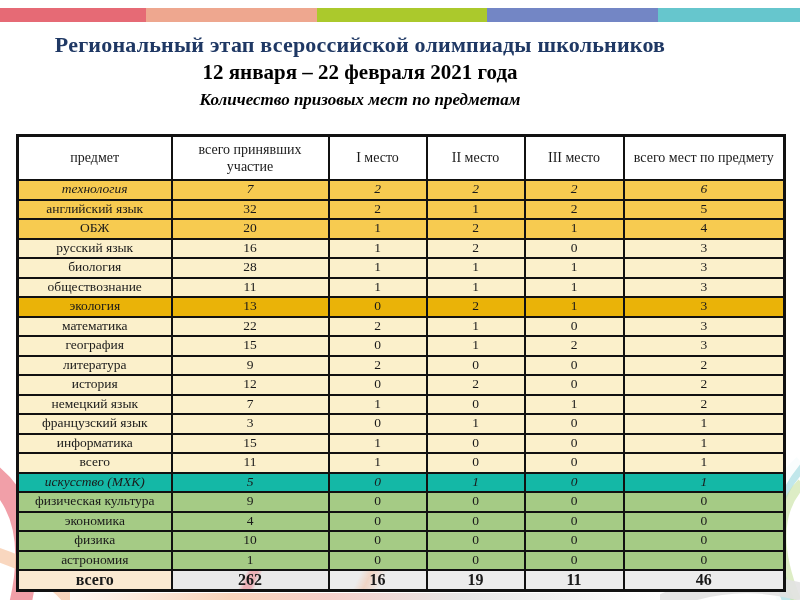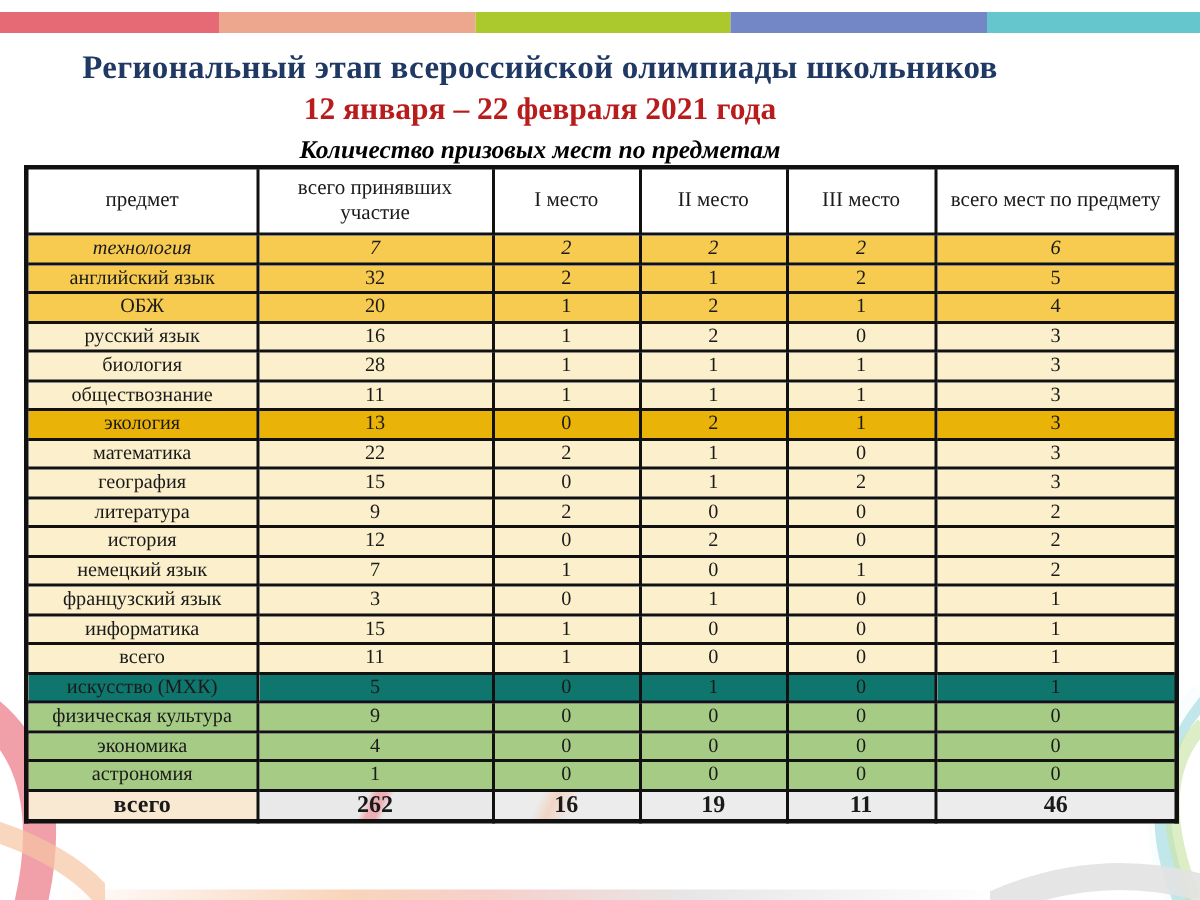--- a/index.html
+++ b/index.html
@@ -17,25 +17,25 @@
   .decor-bottom-strip{
     left:40px;bottom:0;width:680px;height:7px;
     background:linear-gradient(95deg,
       rgba(247,198,164,0) 0%, rgba(247,198,164,.75) 28%,
       rgba(238,160,150,.5) 42%, rgba(228,228,228,.9) 62%,
       rgba(228,228,228,0) 92%);
   }
   
   .titles{position:absolute;top:32px;left:0;width:720px;text-align:center;z-index:2;}
   .title-main{font-size:22px;font-weight:bold;color:#1F3864;letter-spacing:.2px;}
-  .title-dates{font-size:21px;font-weight:bold;color:#b91c1c;margin-top:2px;}
+  .title-dates{font-size:21px;font-weight:bold;color:#000000;margin-top:2px;}
   .title-caption{font-size:17px;font-weight:bold;font-style:italic;color:#000;margin-top:5px;}
   
   table.results{
-    position:absolute;top:110px;left:16px;width:767px;z-index:2;
+    position:absolute;top:134px;left:16px;width:767px;z-index:2;
     border-collapse:collapse;table-layout:fixed;
     border:3px solid #111;
     font-family:"Liberation Serif","DejaVu Serif",serif;
   }
   .results th,.results td{
     border:2px solid #111;text-align:center;vertical-align:middle;
     padding:0 2px;color:#1a1a1a;overflow:hidden;white-space:nowrap;
   }
   .results thead th{
     background:#ffffff;font-weight:normal;font-size:14px;height:42px;
@@ -219,39 +219,47 @@
         <td>1</td>
       </tr>
       <tr style="background: rgb(251, 240, 203);">
         <td>всего</td>
         <td>11</td>
         <td>1</td>
         <td>0</td>
         <td>0</td>
         <td>1</td>
       </tr>
-      <tr style="background: #0f766e;">
+      <tr style="background: #14b8a6; font-style: italic;">
         <td>искусство (МХК)</td>
         <td>5</td>
         <td>0</td>
         <td>1</td>
         <td>0</td>
         <td>1</td>
       </tr>
       <tr style="background: rgb(165, 203, 133);">
         <td>физическая культура</td>
         <td>9</td>
         <td>0</td>
         <td>0</td>
         <td>0</td>
         <td>0</td>
       </tr>
       <tr style="background: rgb(165, 203, 133);">
         <td>экономика</td>
         <td>4</td>
+        <td>0</td>
+        <td>0</td>
+        <td>0</td>
+        <td>0</td>
+      </tr>
+      <tr style="background: rgb(165, 203, 133);">
+        <td>физика</td>
+        <td>10</td>
         <td>0</td>
         <td>0</td>
         <td>0</td>
         <td>0</td>
       </tr>
       <tr style="background: rgb(165, 203, 133);">
         <td>астрономия</td>
         <td>1</td>
         <td>0</td>
         <td>0</td>

